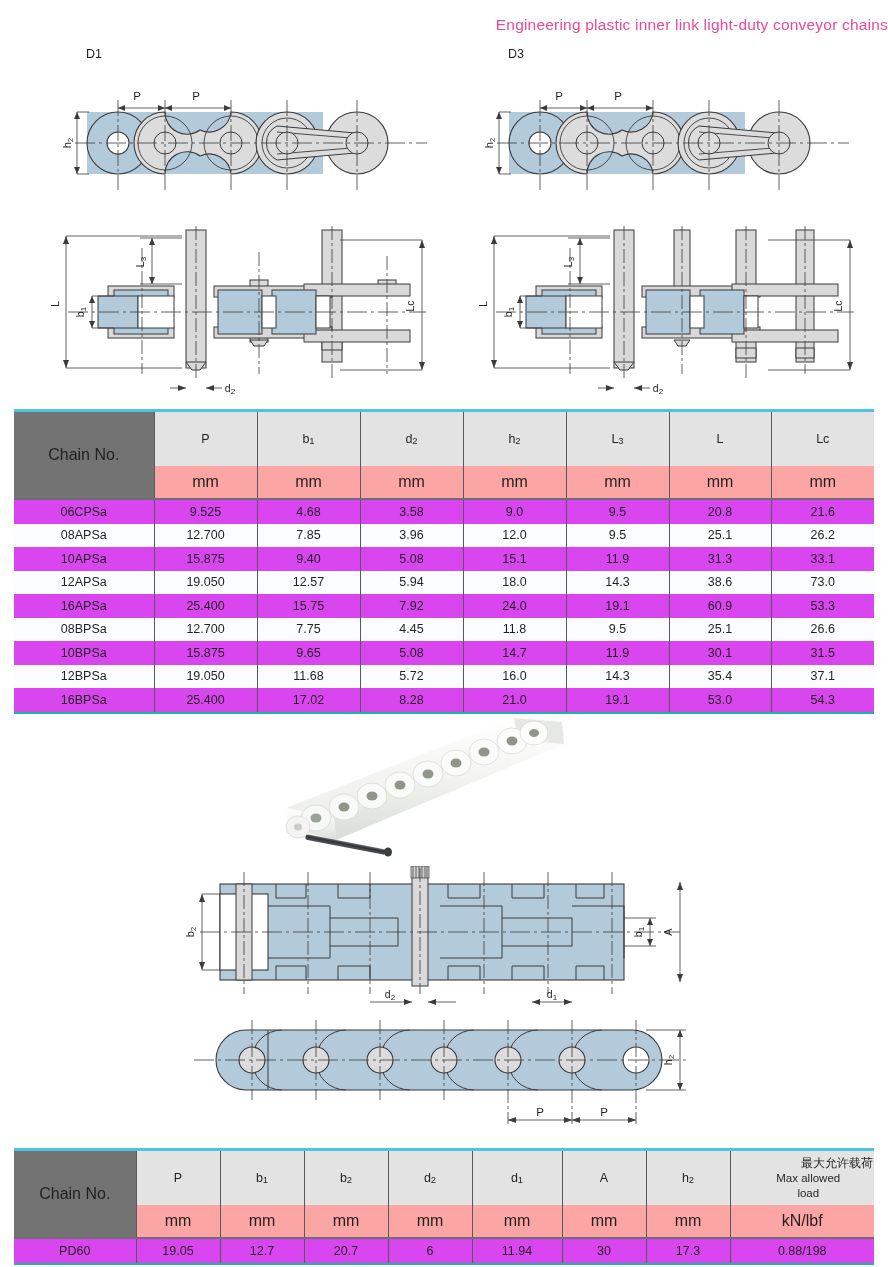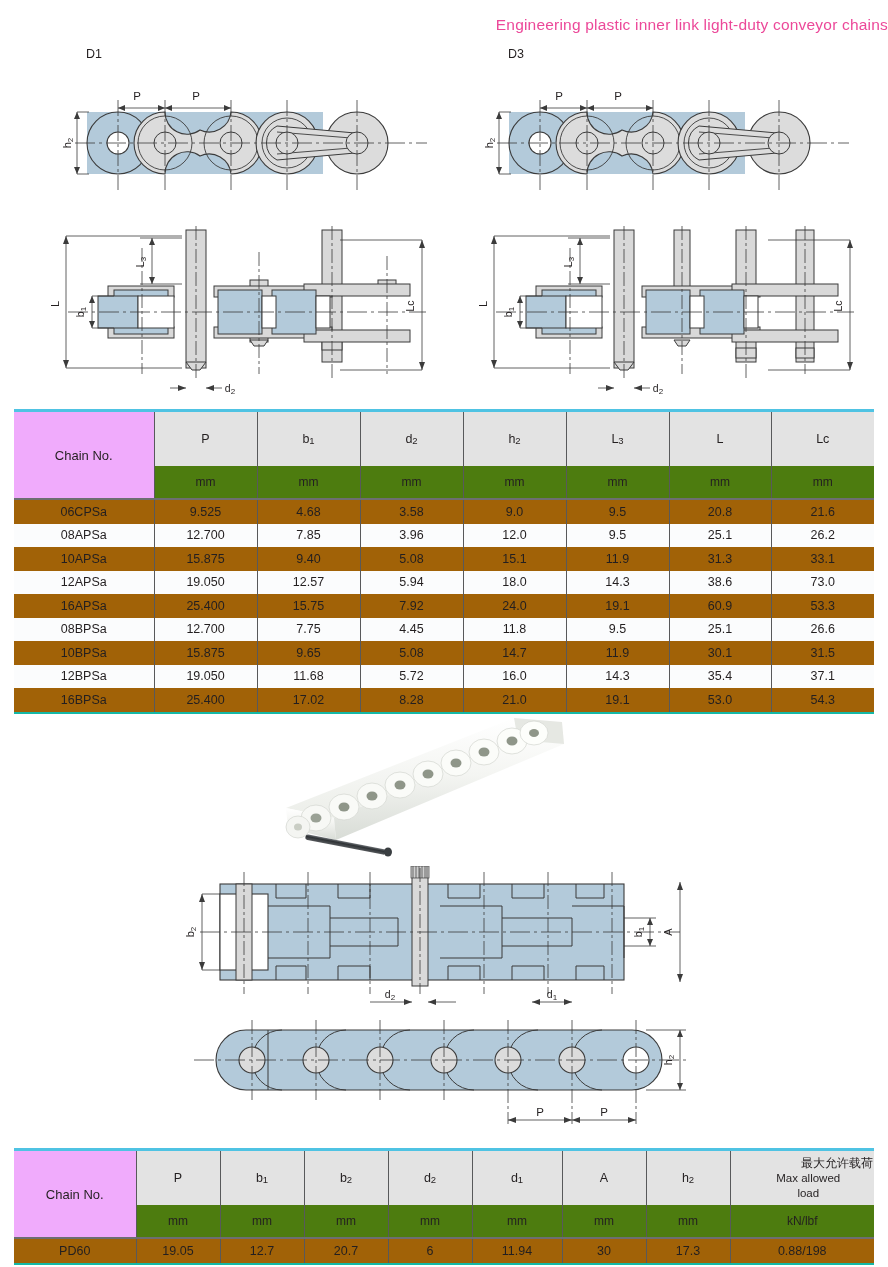--- a/index.html
+++ b/index.html
@@ -62,40 +62,40 @@
     vertical-align:middle;
     font-weight:normal;
   }
   .spec-table th.sym{
     background:#e3e3e3;
     height:52px;
     font-size:12.5px;
     border-bottom:none;
   }
   .spec-table th.unit{
-    background:#4d7c0f;
+    background:#fca5a5;
     height:30px;
-    font-size:12px;
+    font-size:16px;
     border-top:none;
     border-bottom:2px solid #6d6e71;
   }
   .spec-table th.chainno{
-    background:#f0abfc;
-    font-size:13px;
+    background:#737373;
+    font-size:16px;
     border-bottom:2px solid #6d6e71;
     border-left:none;
   }
   .spec-table th.lastcol,.spec-table td.lastcol{border-right:none;}
   .spec-table th.firstcol,.spec-table td.firstcol{border-left:none;}
 
   .spec-table td.cell{
     height:21.5px;
     font-size:12.5px;
   }
-  .spec-table tr.odd td{background:#a16207;}
+  .spec-table tr.odd td{background:#d946ef;}
   .spec-table tr.even td{background:#fbfcfd;}
   .spec-table tr.lastrow td{border-bottom:2px solid #14b8a6;}
 
   .sub{font-size:9.5px;vertical-align:-1px;}
   .cn{font-size:12px;line-height:1.25;display:block;text-align:right;}
   .en{font-size:11.5px;line-height:1.25;display:block;margin-left:12px;}
 </style>
 </head>
 <body>
 

